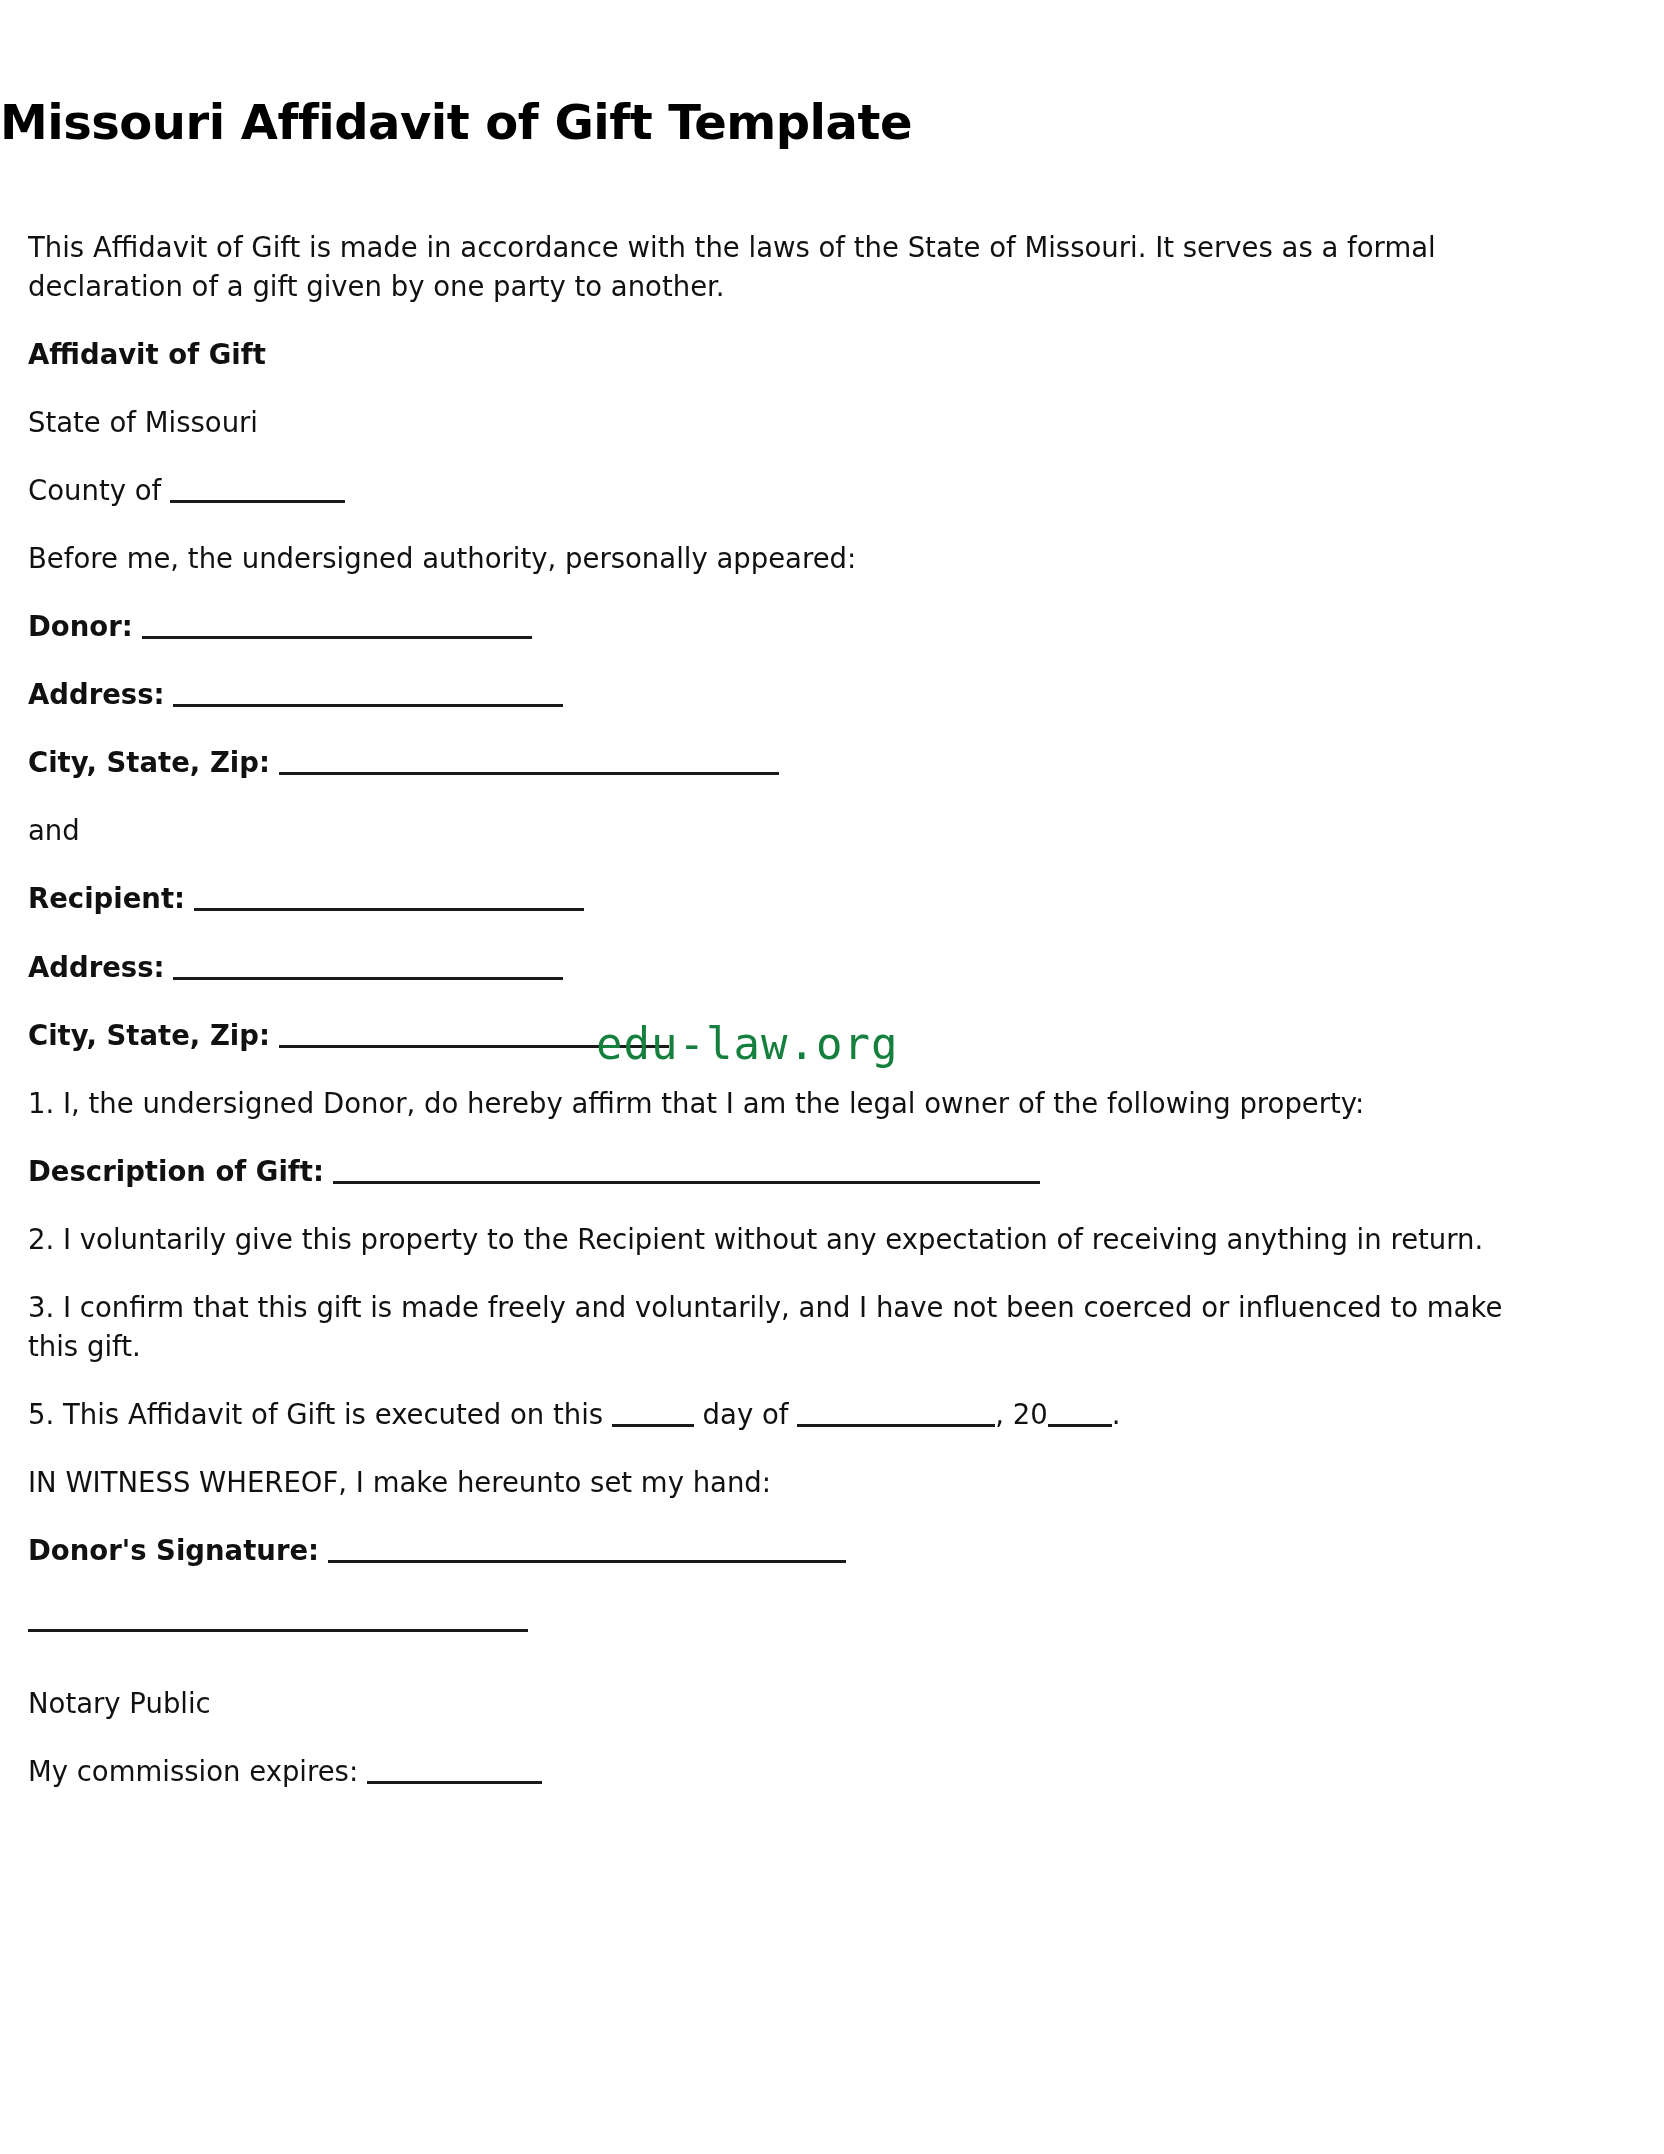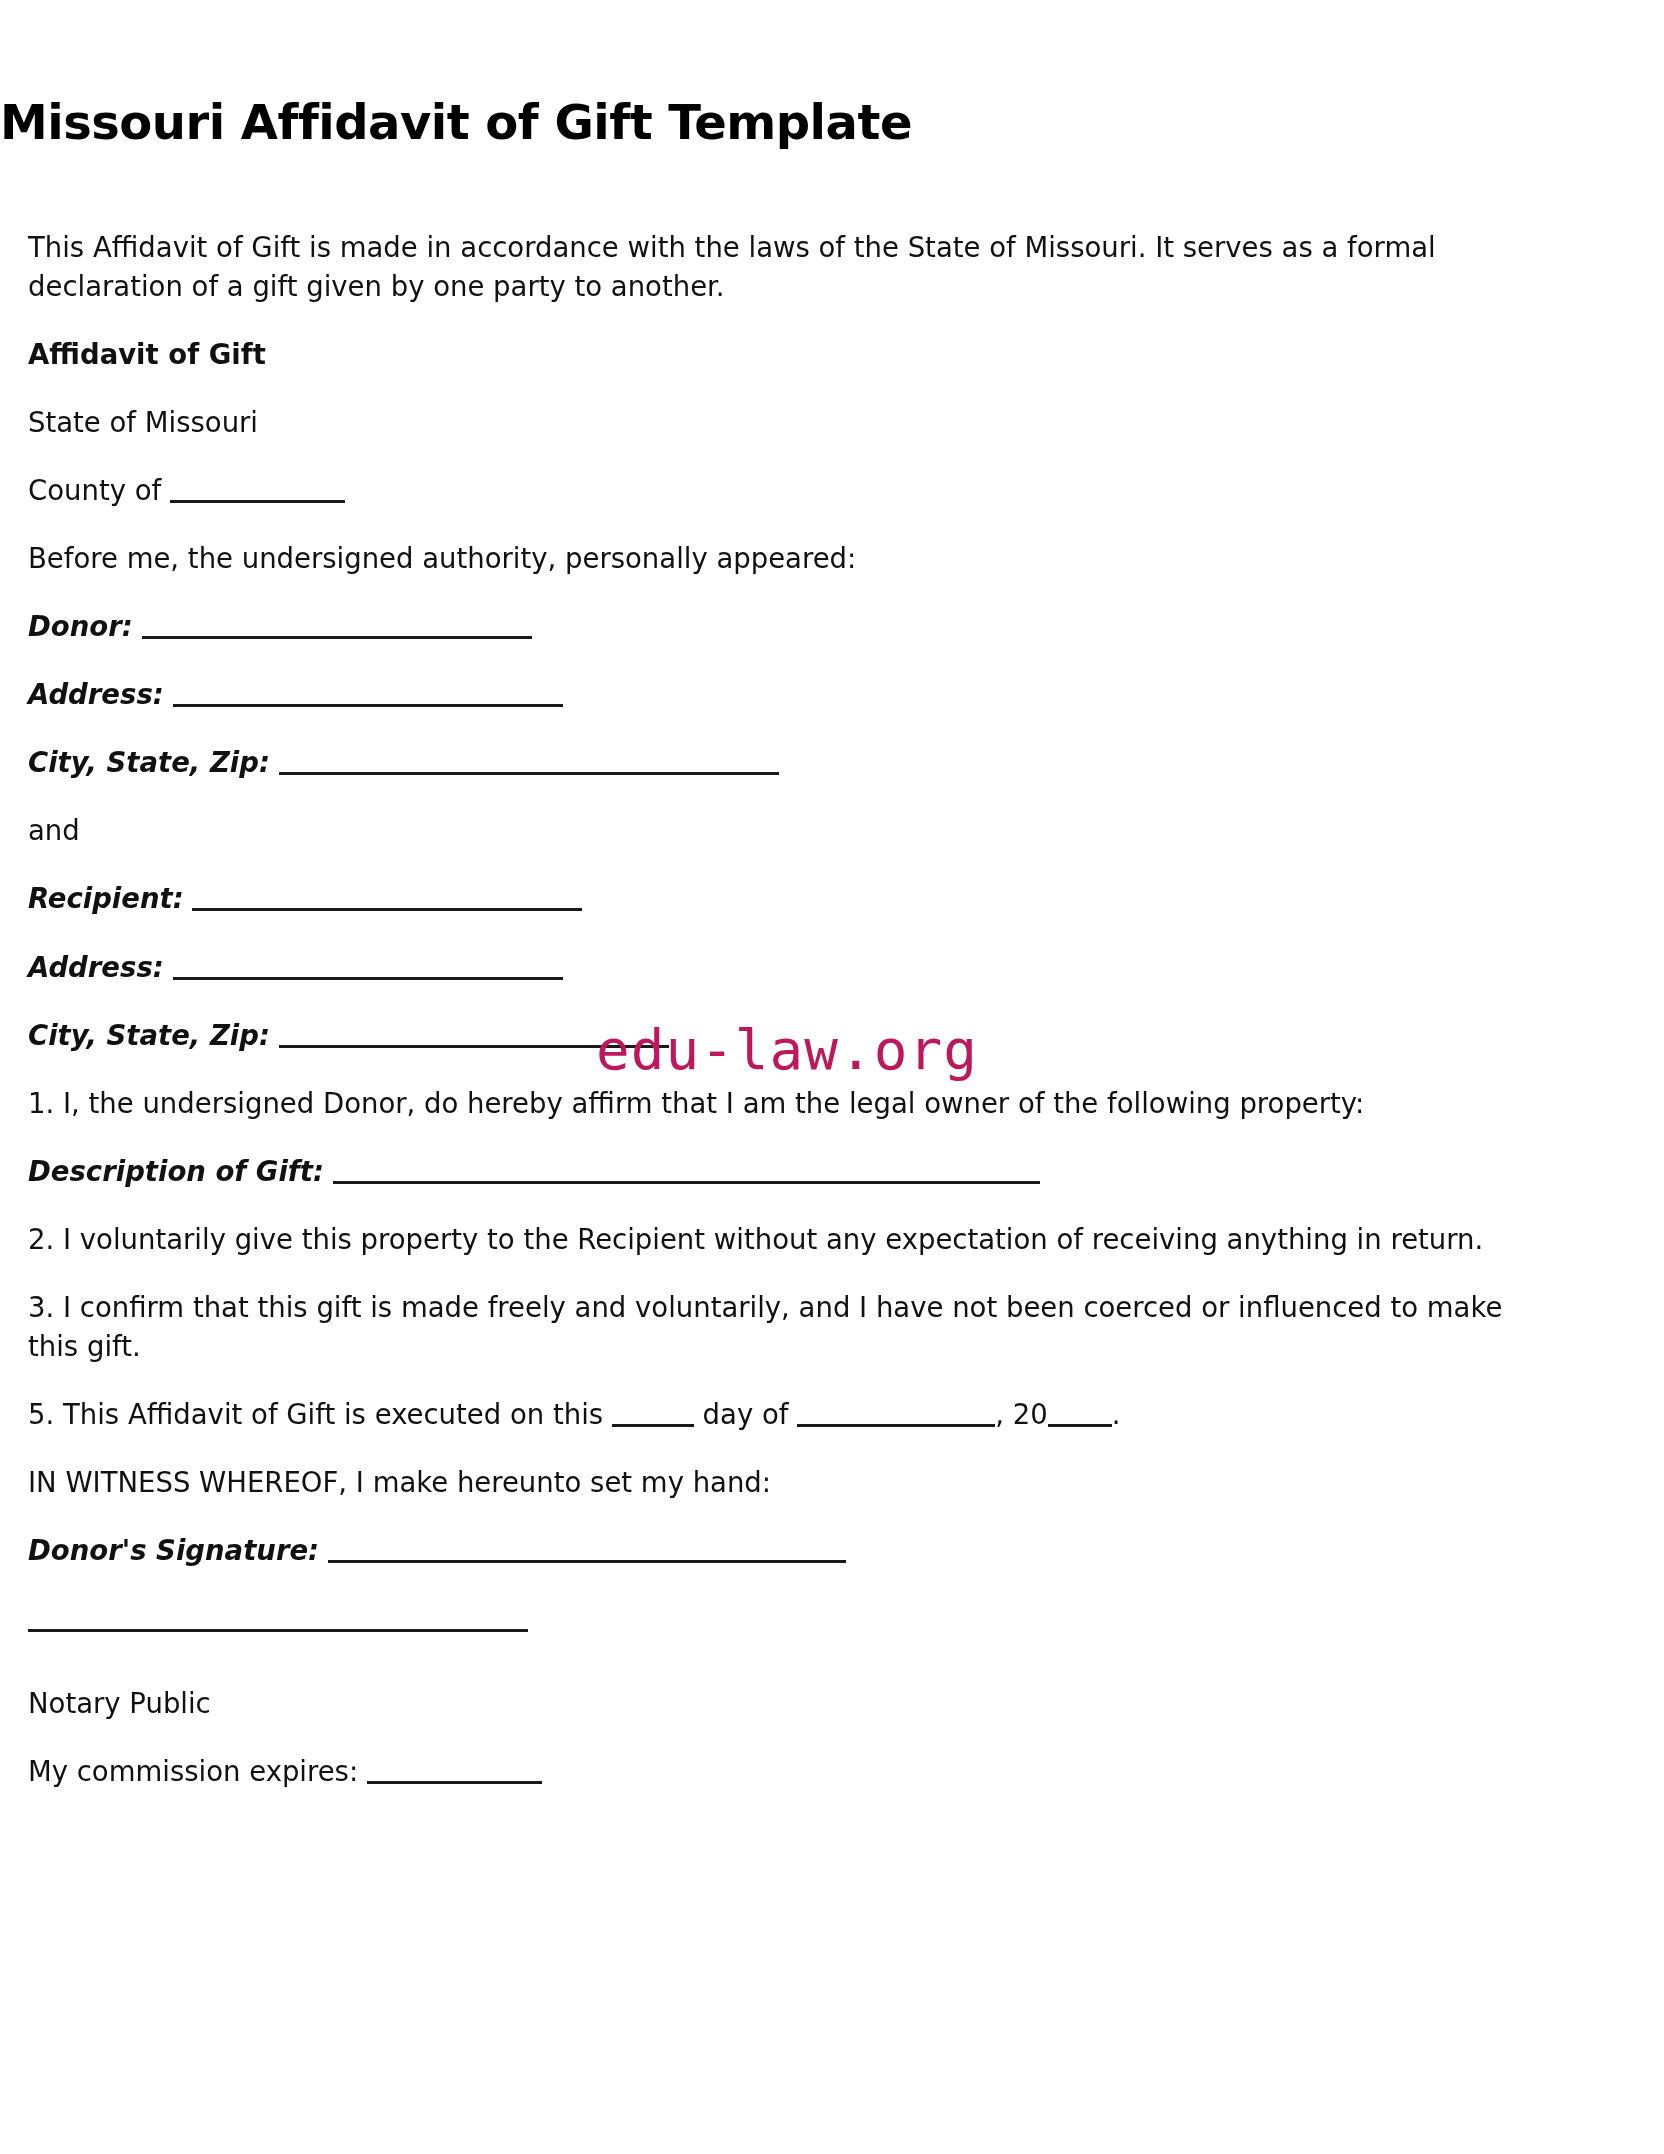--- a/index.html
+++ b/index.html
@@ -55,21 +55,20 @@
     color: #111111;
     font-weight: normal;
   }
 
   p.para.bold-lead {
     font-weight: bold;
   }
 
   .lbl {
     font-weight: bold;
-    font-style: italic;
   }
 
   
   .blank {
     display: inline-block;
     border-bottom: 3px solid #1a1a1a;
     vertical-align: -3px;
     height: 0;
   }
   .blank-xxs { width: 64px; }
@@ -87,23 +86,23 @@
     border-bottom: 3px solid #1a1a1a;
     height: 0;
     margin: 0 0 52px 0;
   }
 
   .watermark {
     position: absolute;
     left: 596px;
     top: 1022px;
     font-family: "DejaVu Sans Mono", "Liberation Mono", monospace;
-    font-size: 56px;
+    font-size: 44px;
     letter-spacing: 1px;
-    color: #be185d;
+    color: #15803d;
     white-space: nowrap;
     pointer-events: none;
     user-select: none;
     line-height: 1;
   }
 
   .sig-gap { height: 30px; }
 </style>
 </head>
 <body>

